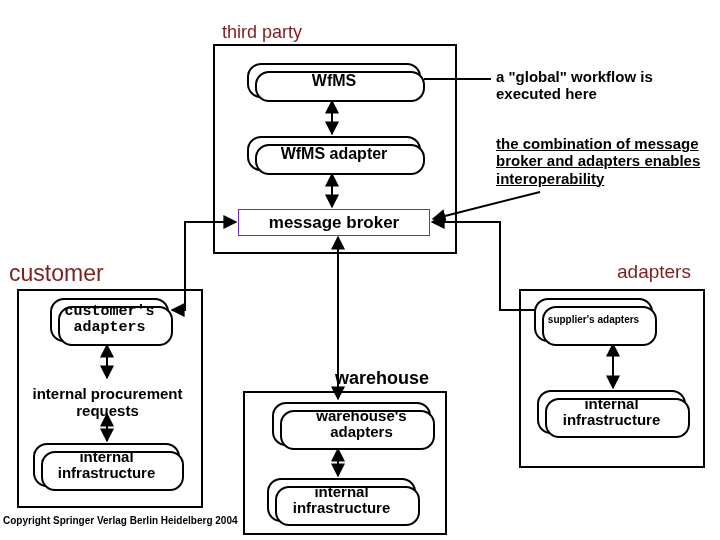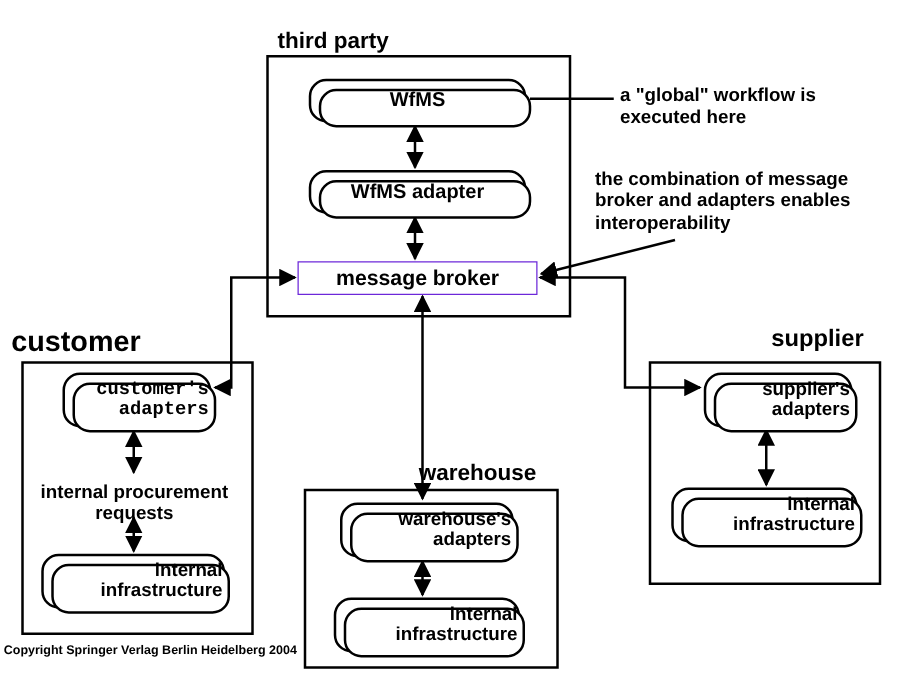--- a/index.html
+++ b/index.html
@@ -12,29 +12,29 @@
     position: relative;
     overflow: hidden;
   }
   .box {
     position: absolute;
     border: 2px solid #000;
     background: #fff;
   }
   .label {
     position: absolute;
-    font-weight: bold;
-    color: #000000;
+    font-weight: normal;
+    color: #7f1d1d;
   }
   .pill {
     position: absolute;
     border: 2px solid #000;
     border-radius: 14px;
     background: #fff;
-    text-align: right;
+    text-align: center;
     display: flex;
     align-items: center;
     justify-content: center;
     font-weight: bold;
   }
   .pill.shadow::before {
     content: "";
     position: absolute;
     top: 6px;
     left: 6px;
@@ -94,50 +94,50 @@
 <div class="pill shadow" style="left:247px; top:136px; width:170px; height:31px; z-index:2;">
   <span>WfMS adapter</span>
 </div>
 
 <div class="msg-broker" style="left:238px; top:209px; width:190px; height:25px; font-size:17px; z-index:2;">
   <span>message broker</span>
 </div>
 
 <div class="annot" style="left:496px; top:68px; width:224px;">a "global" workflow is executed here</div>
 
-<div class="annot" style="left:476px; top:135px; width:223px;">the combination of message broker and adapters enables interoperability</div>
+<div class="annot" style="left:496px; top:135px; width:223px;text-decoration:underline;">the combination of message broker and adapters enables interoperability</div>
 
 <div class="label" style="left:9px; top:260px; font-size:23px;">customer</div>
 <div class="box" style="left:17px; top:289px; width:182px; height:215px;"></div>
 
 <div class="pill shadow" style="left:50px; top:298px; width:115px; height:40px; z-index:2; font-size:15px; line-height:1.05;font-family:Liberation Mono, monospace;">
   <span>customer's adapters</span>
 </div>
 
 <div class="plain" style="left:25px; top:385px; width:165px;">internal procurement requests</div>
 
 <div class="pill shadow" style="left:33px; top:443px; width:143px; height:40px; z-index:2; font-size:15px; line-height:1.05;">
   <span>internal infrastructure</span>
 </div>
 
 <div class="plain" style="left:335px; top:368px; width:120px; font-size:18px; text-align:left;">warehouse</div>
 <div class="box" style="left:243px; top:391px; width:200px; height:140px;"></div>
 
-<div class="pill shadow" style="left:272px; top:402px; width:135px; height:40px; z-index:2; font-size:15px; line-height:1.05;">
+<div class="pill shadow" style="left:272px; top:402px; width:135px; height:40px; z-index:2; font-size:15px; line-height:1.05;padding-left:20px;">
   <span>warehouse's adapters</span>
 </div>
 
 <div class="pill shadow" style="left:267px; top:478px; width:145px; height:40px; z-index:2; font-size:15px; line-height:1.05;">
   <span>internal infrastructure</span>
 </div>
 
-<div class="label" style="left:617px; top:261px; font-size:19px;">supplier</div>
+<div class="label" style="left:617px; top:261px; font-size:19px;">adapters</div>
 <div class="box" style="left:519px; top:289px; width:182px; height:175px;"></div>
 
-<div class="pill shadow" style="left:563px; top:298px; width:115px; height:40px; z-index:2; font-size:15px; line-height:1.05;">
+<div class="pill shadow" style="left:534px; top:298px; width:115px; height:40px; z-index:2; font-size:10px; line-height:1.05;">
   <span>supplier's adapters</span>
 </div>
 
 <div class="pill shadow" style="left:537px; top:390px; width:145px; height:40px; z-index:2; font-size:15px; line-height:1.05;">
   <span>internal infrastructure</span>
 </div>
 
 <div class="copyright" style="left:3px; top:515px;">Copyright Springer Verlag Berlin Heidelberg 2004</div>
 
 <svg class="arrows">

